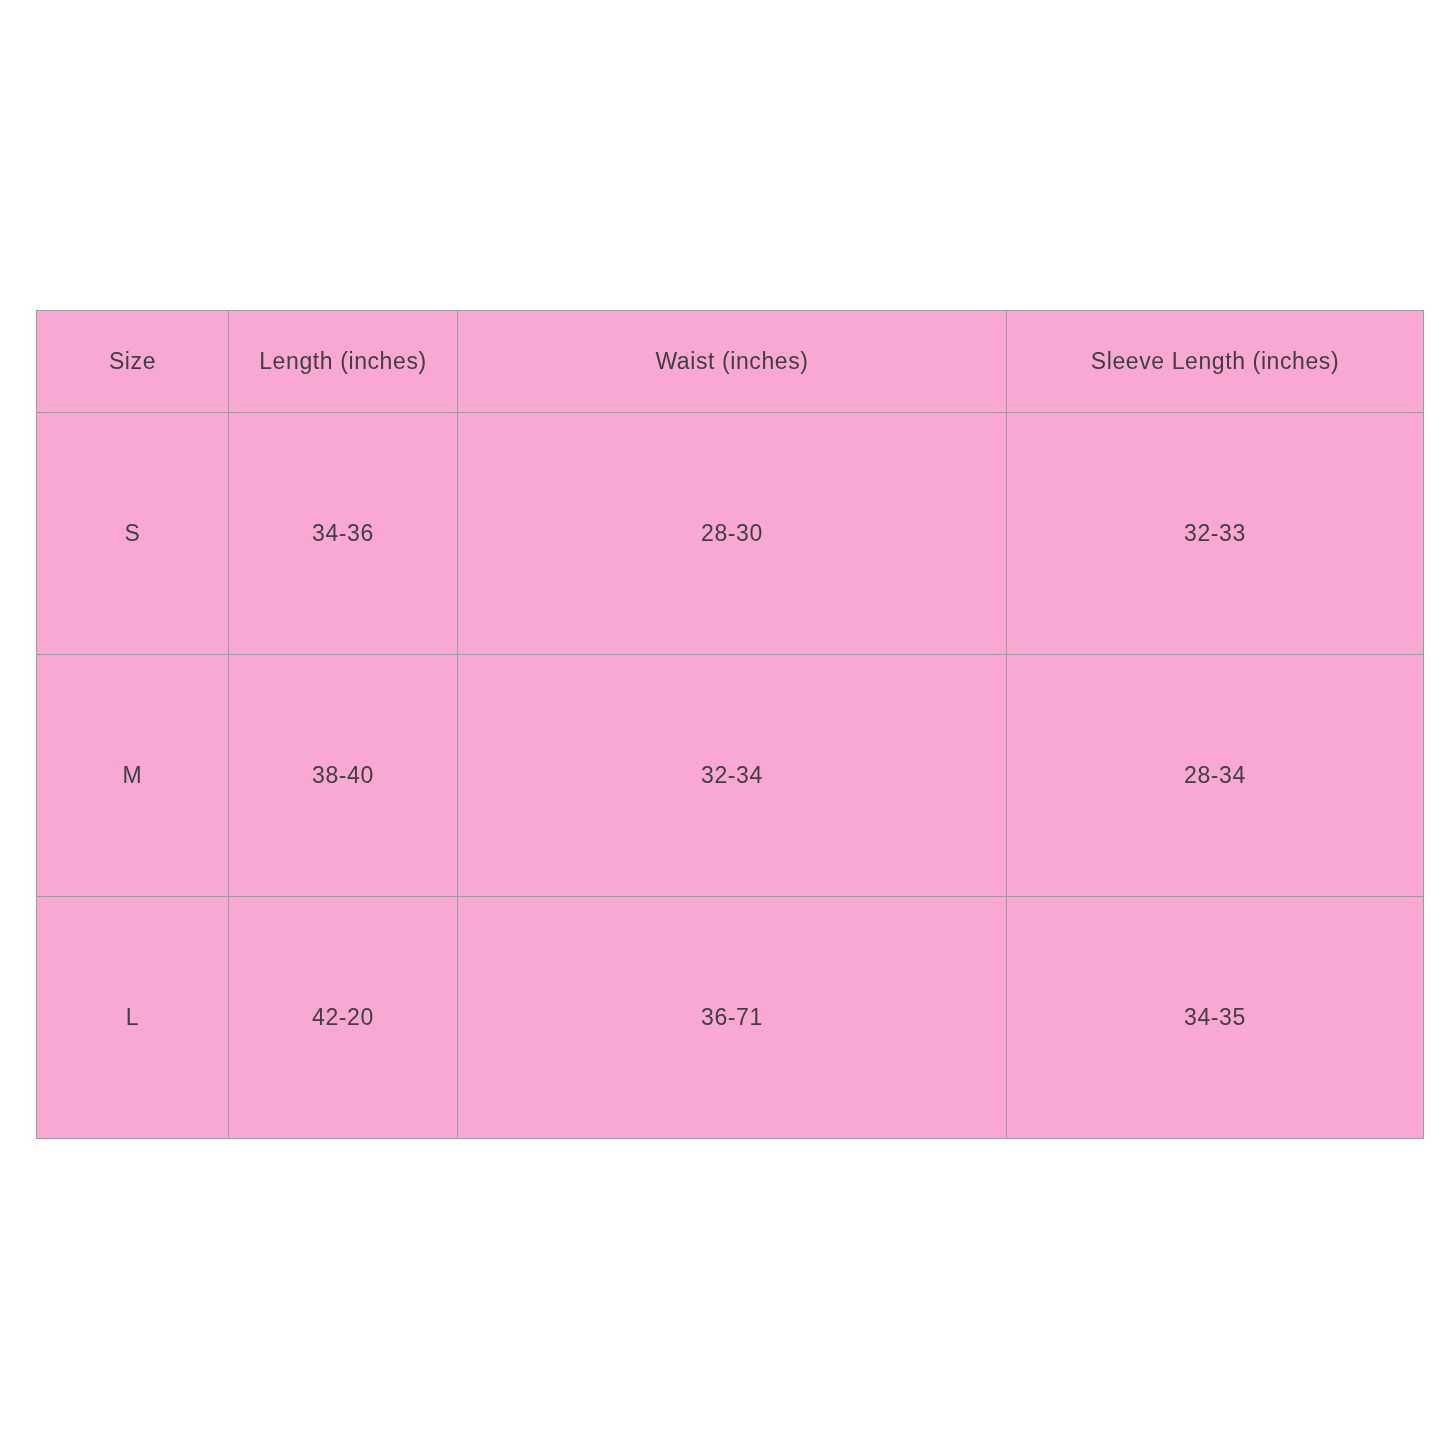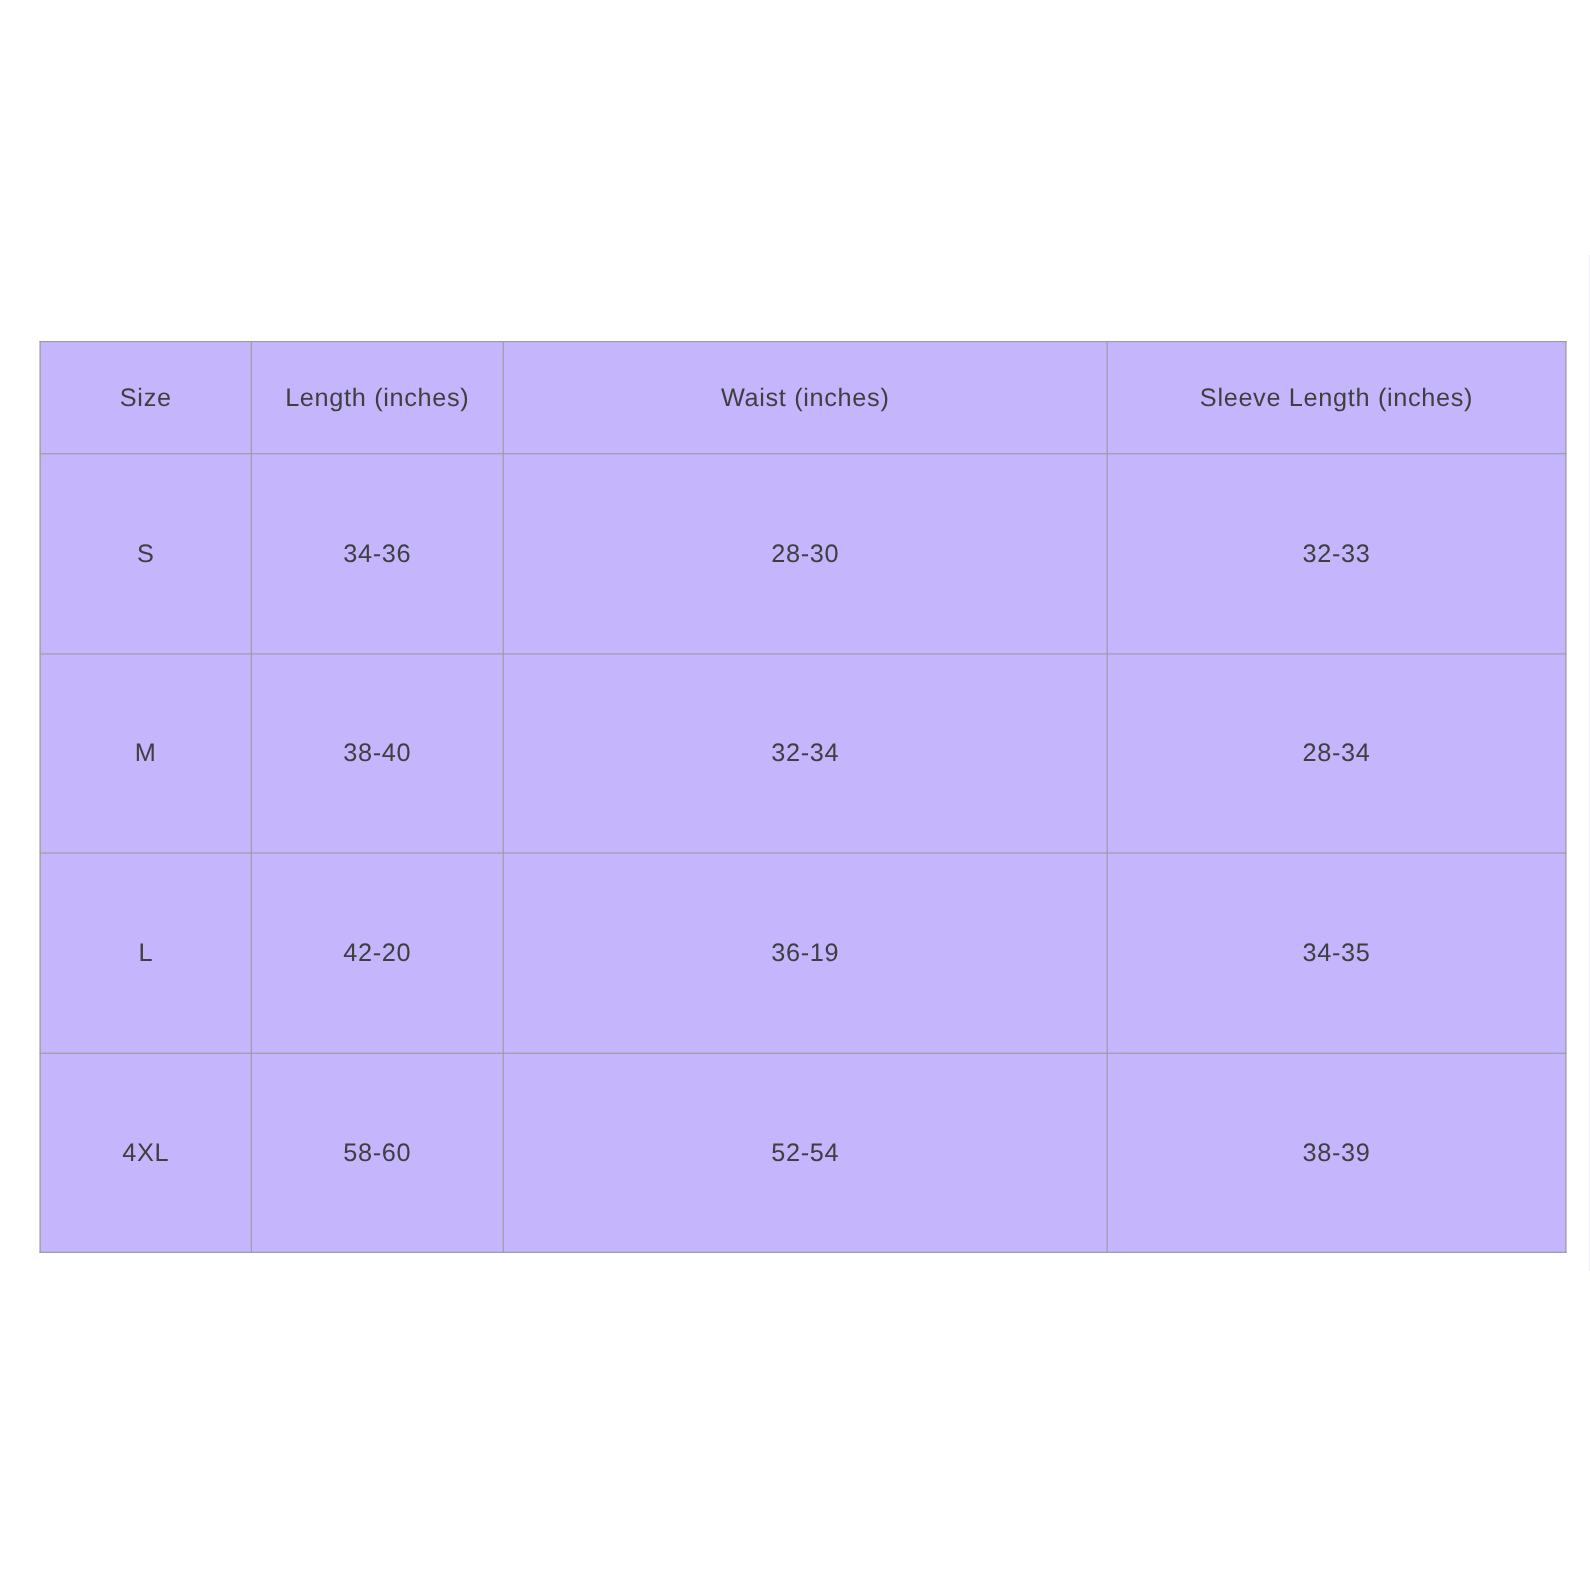--- a/index.html
+++ b/index.html
@@ -15,21 +15,21 @@
     font-family: "Liberation Sans", "DejaVu Sans", sans-serif;
   }
   .size-chart {
     position: absolute;
     left: 36px;
     top: 310px;
     width: 1387px;
     height: 829px;
     border-collapse: collapse;
     table-layout: fixed;
-    background: #c4b5fd;
+    background: #f9a8d4;
   }
   .size-chart th,
   .size-chart td {
     border: 1px solid #9b9b9b;
     text-align: center;
     vertical-align: middle;
     color: #3f3f3f;
     font-size: 23px;
     font-weight: 400;
     letter-spacing: 0.6px;
@@ -69,23 +69,17 @@
     </tr>
     <tr>
       <td>M</td>
       <td>38-40</td>
       <td>32-34</td>
       <td>28-34</td>
     </tr>
     <tr>
       <td>L</td>
       <td>42-20</td>
-      <td>36-19</td>
+      <td>36-71</td>
       <td>34-35</td>
-    </tr>
-    <tr>
-      <td>4XL</td>
-      <td>58-60</td>
-      <td>52-54</td>
-      <td>38-39</td>
     </tr>
   </tbody>
 </table>
 
 </body></html>

